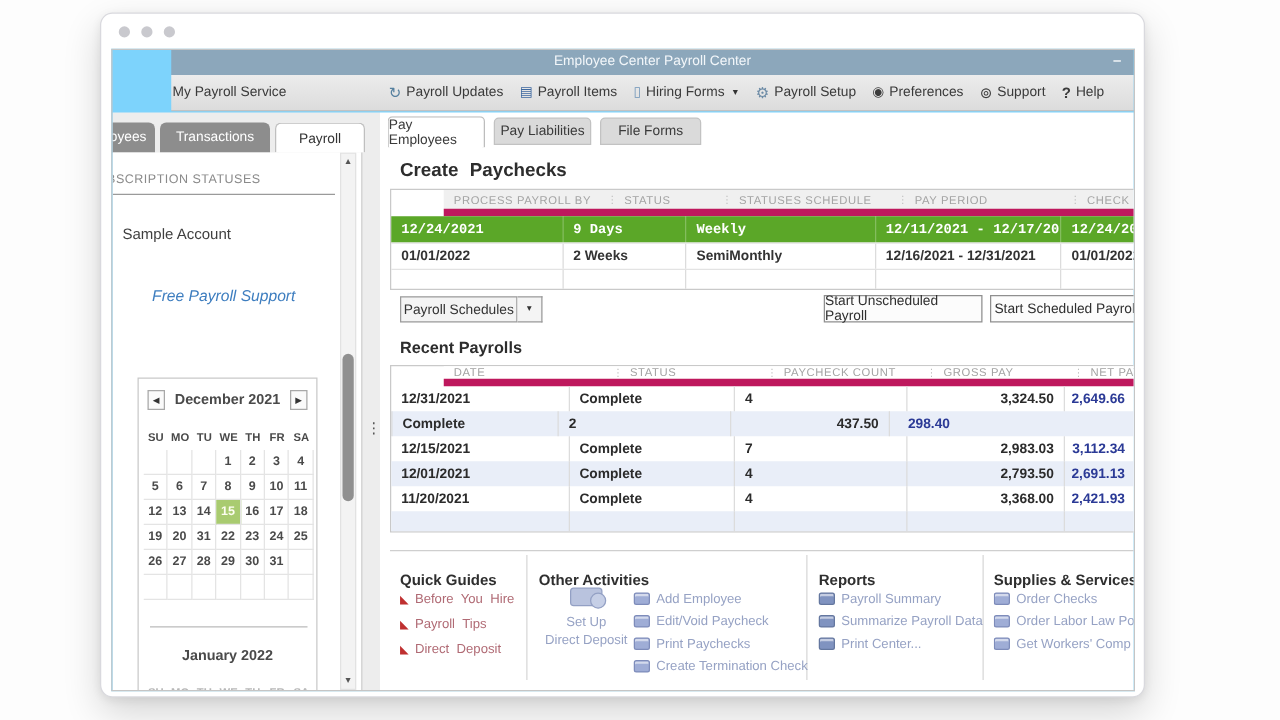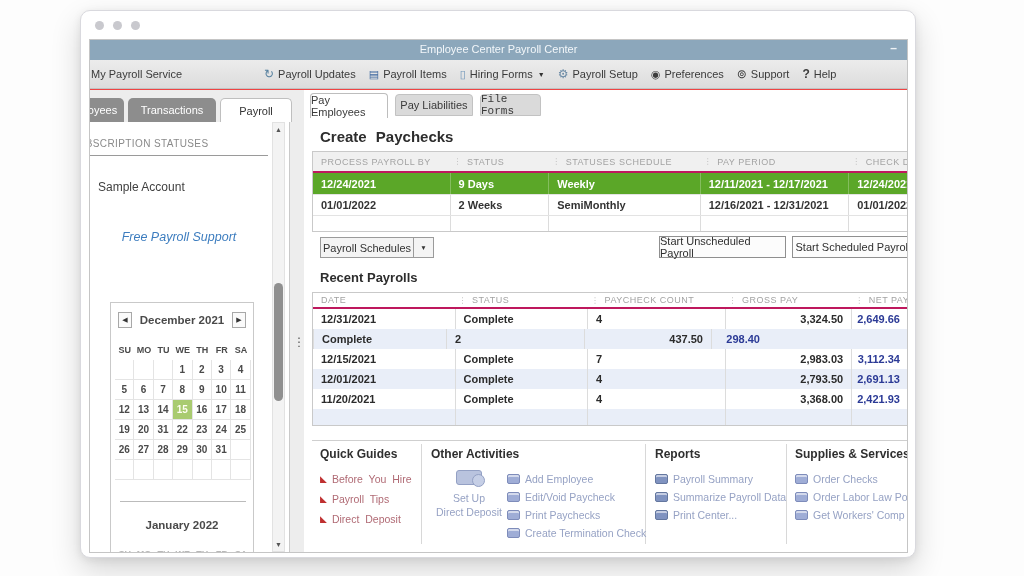--- a/index.html
+++ b/index.html
@@ -8,21 +8,21 @@
 
   
   .mac-window { position:absolute; left:80px; top:10px; width:836px; height:548px;
     background:#fff; border:1px solid #d9d9de; border-radius:10px;
     box-shadow:0 12px 30px rgba(0,0,0,.16), 0 2px 8px rgba(0,0,0,.08); overflow:hidden; }
   .mac-titlebar { height:28px; display:flex; align-items:center; padding-left:14px; gap:9px; }
   .mac-dot { width:9px; height:9px; border-radius:50%; background:#c9c9ce; }
 
   
   .app { position:absolute; left:8px; top:28px; width:819px; height:514px;
-    border:1px solid #c5c5c5; background:#ef4444; overflow:hidden; }
+    border:1px solid #c5c5c5; background:#7dd3fc; overflow:hidden;padding-left:47px; }
   .titlebar { position:relative; height:20px; background:#8ca7bb; }
   .titlebar .title { position:absolute; left:0; right:0; top:3px; text-align:center;
     color:#f3f7fa; font-size:11px; }
   .titlebar .min { position:absolute; right:10px; top:1px; color:#eef2f5; font-size:12px; font-weight:700; }
 
   .toolbar { position:relative; height:29px; background:linear-gradient(#ececec,#dcdcdc);
     border-bottom:1px solid #c2c2c2; font-size:11px; color:#3a3a3a; }
   .tb-left { position:absolute; left:1px; top:8px; white-space:nowrap; }
   .tb-items { position:absolute; left:174px; top:0; height:28px; display:flex; align-items:center; gap:13px; }
   .tb-item { display:flex; align-items:center; gap:4px; white-space:nowrap; }
@@ -84,39 +84,39 @@
     background:#909090; border-radius:6px; }
   .splitter { position:absolute; left:203px; top:250px; color:#555; font-size:12px; line-height:4px; }
 
   
   .main { position:relative; flex:1; background:#fff; overflow:hidden; }
   .main-tabs { position:absolute; left:0; top:3px; height:25px; right:0; }
   .m-tab { position:absolute; top:1px; height:22px; border-radius:4px 4px 0 0; background:#dadada;
     border:1px solid #c2c2c2; color:#3a3a3a; font-size:11px; display:flex; align-items:center;
     justify-content:center; }
   .m-tab.active { top:0; height:25px; background:#fff; border:1px solid #bdbdbd; border-bottom:none; z-index:2; }
-  .mtab1 { left:6px; width:78px; } .mtab2 { left:91px; width:78px; } .mtab3 { left:176px; width:61px;font-family:Liberation Mono, monospace; }
+  .mtab1 { left:6px; width:78px; } .mtab2 { left:91px; width:78px; } .mtab3 { left:176px; width:81px; }
 
   .h-create { position:absolute; left:16px; top:38px; font-size:15px; font-weight:700;
     color:#2d2d2d; word-spacing:5px; }
   .h-recent { position:absolute; left:16px; top:180px; font-size:13px; font-weight:700; color:#2d2d2d; }
 
   .dtable { position:absolute; left:8px; width:597px; border:1px solid #c9c9c9; background:#fff; }
   .cp { top:61px; } .rp { top:202px; }
-  .t-head { display:flex; height:21px; background:#f0f0f0; border-bottom:2px solid #be185d; }
+  .t-head { display:flex; height:21px; background:#f0f0f0; border-bottom:6px solid #be185d;margin-left:42px; }
   .rp .t-head { background:#fff; height:16px; }
   .t-cell { box-sizing:border-box; padding-left:8px; white-space:nowrap; overflow:hidden;
     display:flex; align-items:center; height:100%; }
   .th { color:#a3a3a3; font-size:9px; letter-spacing:.5px; font-weight:400; }
   .dots { color:#bdbdbd; font-size:8px; margin-right:5px; margin-left:-4px; }
   .vline { border-left:1px solid #dcdcdc; }
   .cp-w0{width:137px}.cp-w1{width:99px}.cp-w2{width:152px}.cp-w3{width:149px}.cp-w4{width:60px}
   .rp-w0{width:142px}.rp-w1{width:133px}.rp-w2{width:138px}.rp-w3{width:127px}.rp-w4{width:57px}
   .cp-row { display:flex; height:21px; font-size:11px; font-weight:700; }
-  .cp-row.sel { background:#5ba728; color:#fff; }
+  .cp-row.sel { background:#5ba728; color:#fff;font-family:Liberation Mono, monospace; }
   .cp-row.sel .vline { border-left-color:rgba(255,255,255,.25); }
   .cp-row.normal { color:#333; border-top:1px solid #e3e3e3;align-items:center; }
   .cp-row.empty { height:16px; border-top:1px solid #e3e3e3; }
   .rp-row { display:flex; height:20px; font-size:11px; font-weight:700; color:#2b2b2b; }
   .rp-row.alt { background:#e9eef8; }
   .rp-row.empty { height:16px; }
   .cell-r { justify-content:flex-end; padding-right:8px; }
   .net { color:#2b3a96; }
 
   .sched-btn { position:absolute; left:16px; top:147px; height:21px; display:flex; }
@@ -129,21 +129,21 @@
   .btn-unsched { left:355px; width:127px; }
   .btn-sched { left:488px; width:122px; }
 
   .bottom-sep { position:absolute; left:8px; top:350px; width:597px; border-top:1px solid #cfcfcf; }
   .sections { position:absolute; left:0; top:352px; right:0; bottom:0; }
   .v-div { position:absolute; top:2px; bottom:8px; border-left:1px solid #d8d8d8; }
   .vd1 { left:117px; } .vd2 { left:341px; } .vd3 { left:482px; }
   .sec { position:absolute; top:0; bottom:0; }
   .sec-qg { left:16px; width:98px; } .sec-oa { left:127px; width:212px; }
   .sec-rp { left:351px; width:128px; } .sec-ss { left:491px; width:114px; overflow:hidden; }
-  .sec-title { position:absolute; top:5px; font-size:12px; font-weight:700; color:#2f2f2f; white-space:nowrap; }
+  .sec-title { position:absolute; top:15px; font-size:12px; font-weight:700; color:#2f2f2f; white-space:nowrap; }
   .link-list { position:absolute; left:0; top:31px; }
   .link-item { display:flex; align-items:center; gap:5px; margin-bottom:6px; white-space:nowrap;
     font-size:10.5px; color:#96a2c4; }
   .qg .link-item { color:#b06a74; word-spacing:3px; margin-bottom:8px; }
   .qg-icon { color:#bf3030; font-size:9px; line-height:1; }
   .li-icon { flex:none; width:13px; height:10px; background:#9fadd6; border:1px solid #7e8cba;
     border-radius:2px; box-shadow:inset 0 2px 0 rgba(255,255,255,.55); }
   .li-icon.dark { background:#8093c0; border-color:#64779f; }
   .oa-featured { position:absolute; left:0; top:28px; width:76px; text-align:center;
     font-size:10.5px; color:#96a2c4; line-height:14px; }

